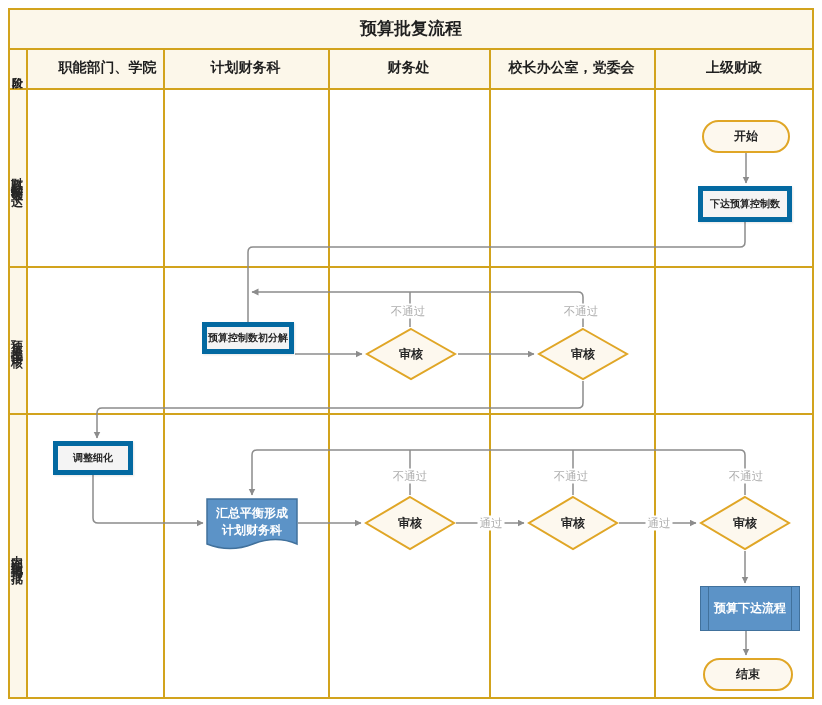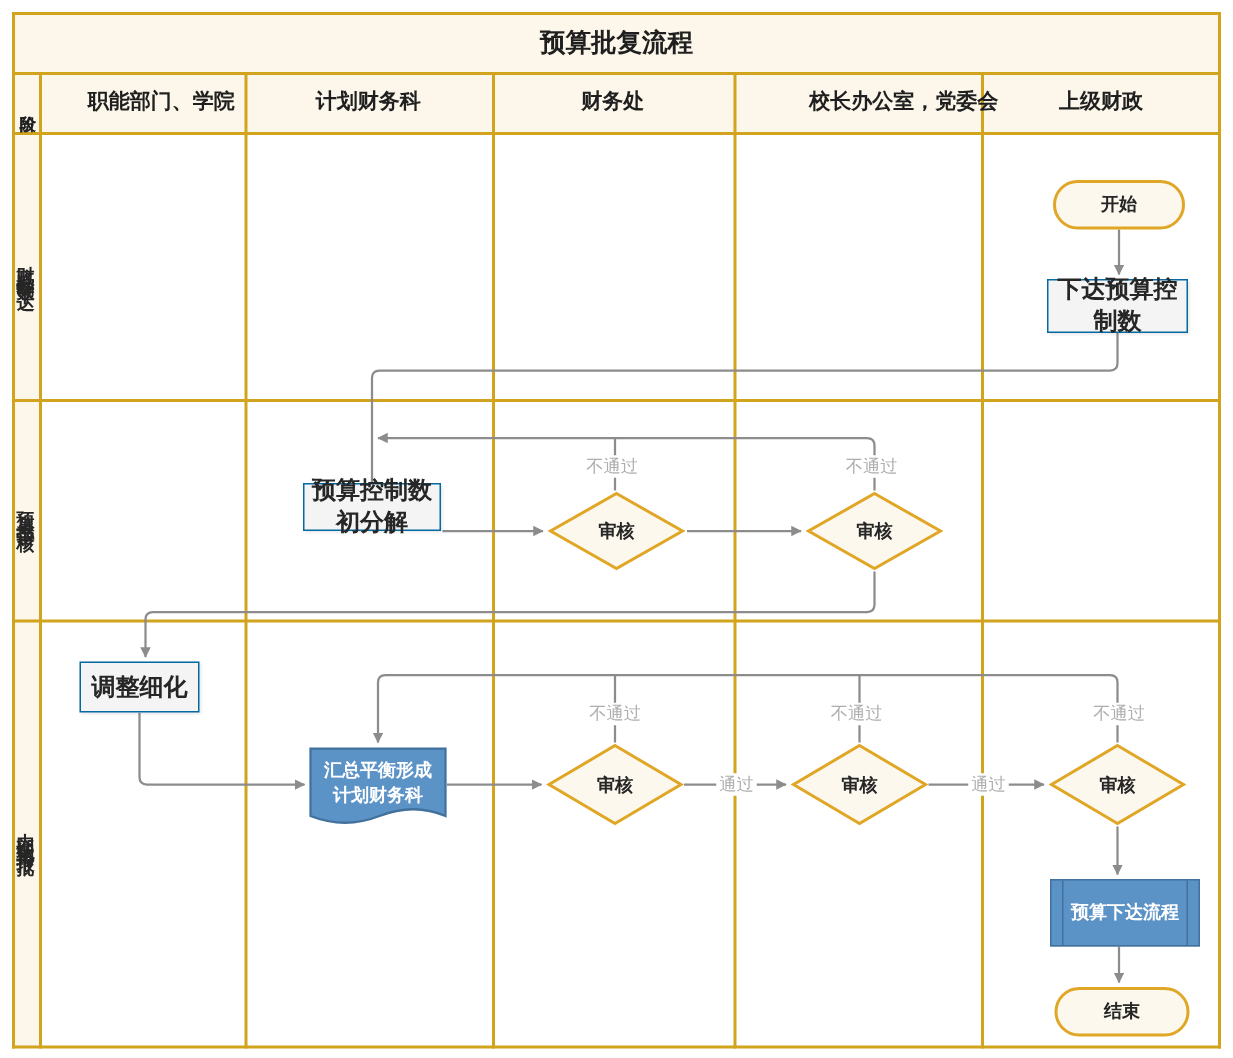--- a/index.html
+++ b/index.html
@@ -13,21 +13,21 @@
   .gline{position:absolute;background:#d2a31d;}
 
   
   .title-bar{position:absolute;left:8px;top:8px;width:806px;height:40px;display:flex;align-items:center;justify-content:center;font-size:17px;font-weight:bold;color:#1f1f1f;}
   .lane-head{position:absolute;top:48px;height:40px;display:flex;align-items:center;justify-content:center;font-size:14px;font-weight:bold;color:#1f1f1f;}
   .stage-head{position:absolute;left:8px;top:48px;width:18px;height:40px;display:flex;align-items:center;justify-content:center;font-size:11px;font-weight:bold;color:#1f1f1f;writing-mode:vertical-rl;text-orientation:upright;line-height:1;}
   .stage-label{position:absolute;left:8px;width:18px;display:flex;align-items:center;justify-content:center;font-size:12px;font-weight:bold;color:#262626;writing-mode:vertical-rl;text-orientation:upright;letter-spacing:3px;line-height:1;}
 
   
   .pill{position:absolute;border:2px solid #e0a626;border-radius:17px;background:#fdf8ee;display:flex;align-items:center;justify-content:center;font-size:12px;font-weight:bold;color:#262626;box-sizing:border-box;}
-  .proc{position:absolute;border:1px solid #0369a1;background:#f4f4f4;display:flex;align-items:center;justify-content:center;font-size:16px;font-weight:bold;color:#262626;box-sizing:border-box;box-shadow:1px 1px 2px rgba(0,0,0,0.10);text-align:center;}
+  .proc{position:absolute;border:5px solid #0369a1;background:#f4f4f4;display:flex;align-items:center;justify-content:center;font-size:10px;font-weight:bold;color:#262626;box-sizing:border-box;box-shadow:1px 1px 2px rgba(0,0,0,0.10);text-align:center;}
   .diamond{position:absolute;}
   .diamond .dlabel{position:absolute;left:0;top:0;width:100%;height:100%;display:flex;align-items:center;justify-content:center;font-size:12px;font-weight:bold;color:#262626;}
   .doc{position:absolute;}
   .doc .doclabel{position:absolute;left:0;top:2px;width:100%;height:44px;display:flex;flex-direction:column;align-items:center;justify-content:center;font-size:12px;font-weight:bold;color:#ffffff;line-height:1.45;text-align:center;}
   .predef{position:absolute;background:#5c93c7;border:1px solid #41719c;box-sizing:border-box;display:flex;align-items:center;justify-content:center;font-size:12px;font-weight:bold;color:#ffffff;}
   .predef .bar{position:absolute;top:0;bottom:0;width:1px;background:#41719c;}
   .predef .bar.l{left:7px;} .predef .bar.r{right:7px;}
 
   
   .elabel{position:absolute;transform:translate(-50%,-50%);font-size:11.5px;color:#aeaeae;background:#ffffff;padding:0 2px;white-space:nowrap;}
@@ -55,21 +55,21 @@
   <div class="gline" style="left:328px;top:48px;width:2px;height:651px;"></div>
   <div class="gline" style="left:489px;top:48px;width:2px;height:651px;"></div>
   <div class="gline" style="left:654px;top:48px;width:2px;height:651px;"></div>
   <div class="gline" style="left:812px;top:8px;width:2px;height:691px;"></div>
 
   <div class="title-bar">预算批复流程</div>
   <div class="stage-head">阶段</div>
   <div class="lane-head" style="left:26px;width:137px;padding-left:13px;">职能部门、学院</div>
   <div class="lane-head" style="left:163px;width:165px;">计划财务科</div>
   <div class="lane-head" style="left:328px;width:161px;">财务处</div>
-  <div class="lane-head" style="left:489px;width:165px;padding-left:31px;">校长办公室，党委会</div>
+  <div class="lane-head" style="left:489px;width:165px;">校长办公室，党委会</div>
   <div class="lane-head" style="left:654px;width:160px;">上级财政</div>
 
   <div class="stage-label" style="top:88px;height:178px;">财政控制数下达</div>
   <div class="stage-label" style="top:266px;height:147px;">预算上报审核</div>
   <div class="stage-label" style="top:413px;height:284px;">内部细化再报批</div>
 
   <svg class="flow" width="822" height="705" viewBox="0 0 822 705">
     <defs>
       <marker id="arrow" markerWidth="8" markerHeight="8" refX="6.5" refY="3.5" orient="auto" markerUnits="userSpaceOnUse">
         <path d="M0,0 L7,3.5 L0,7 Z" fill="#8c8c8c"></path>

